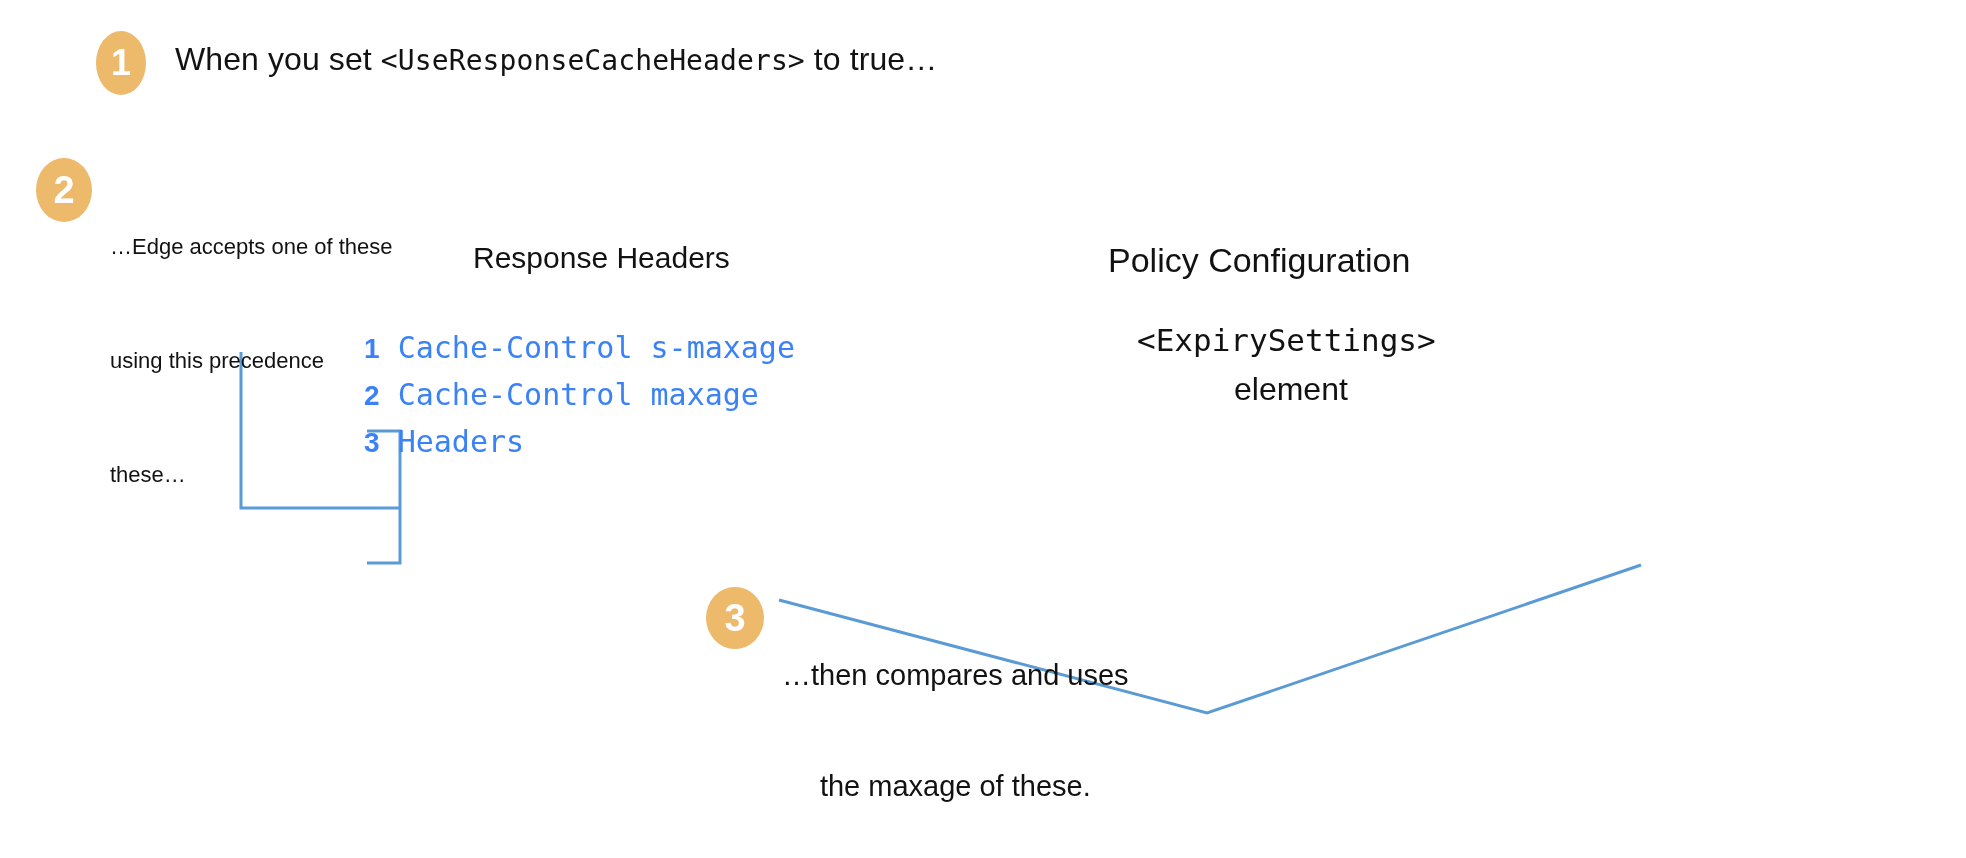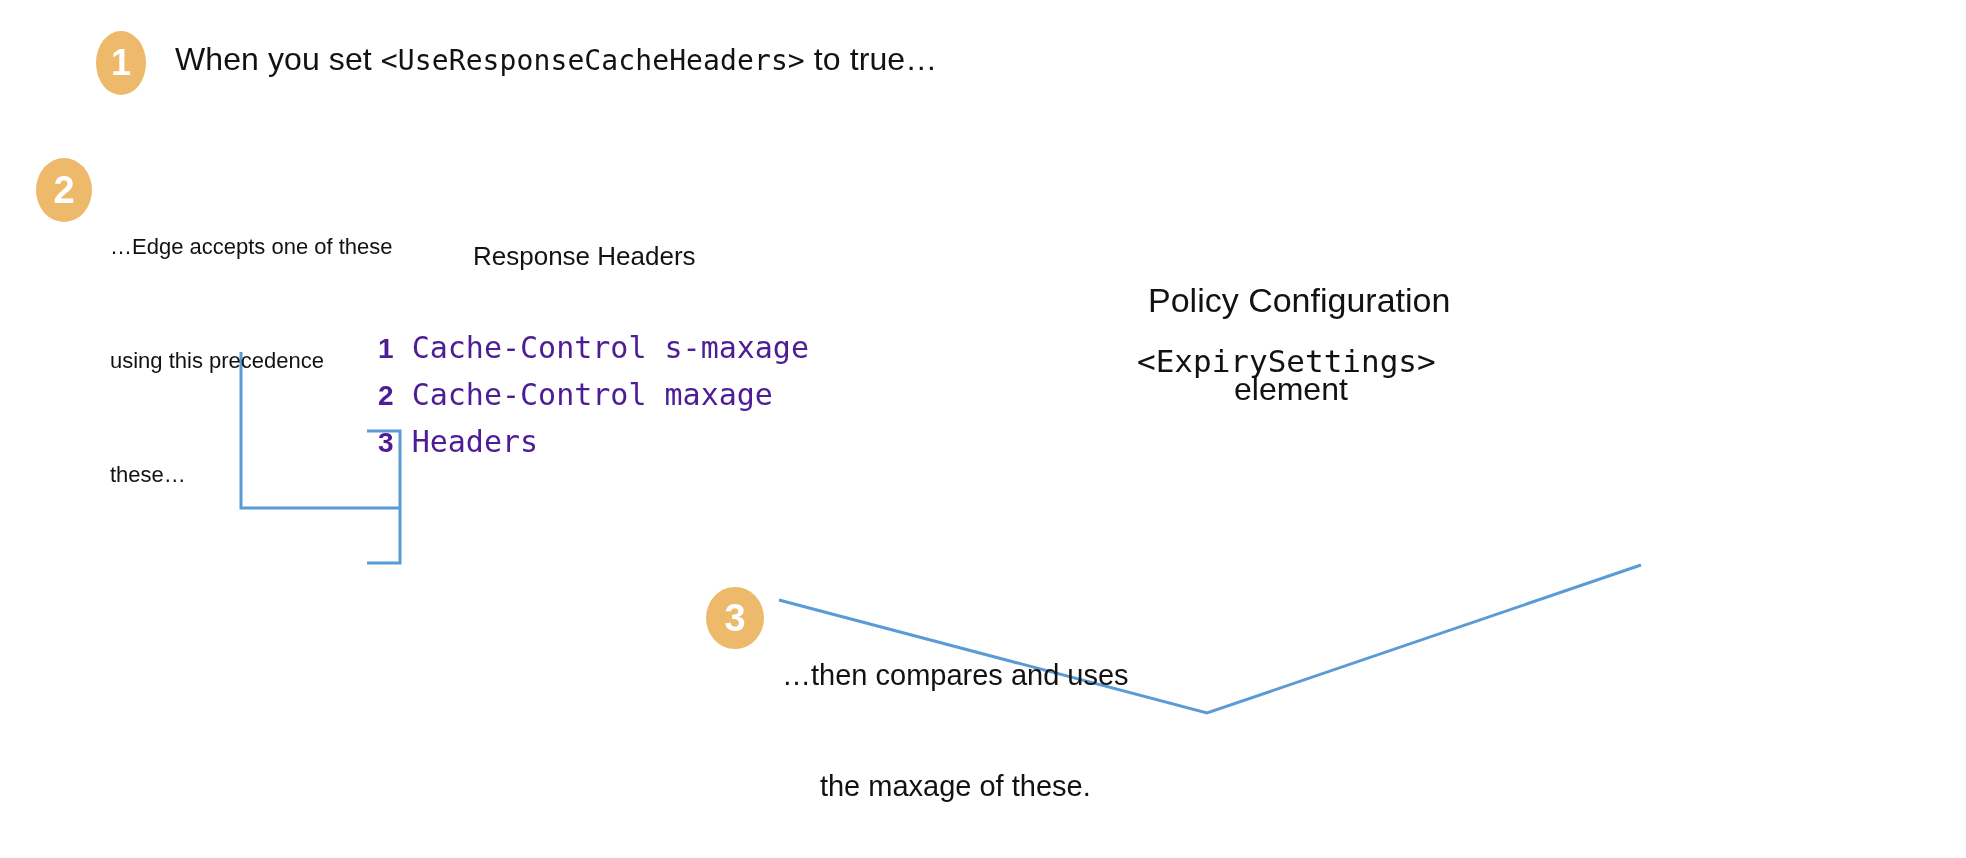--- a/index.html
+++ b/index.html
@@ -71,48 +71,46 @@
     font-size: 28px;
     margin-top: 40px;
   }
   #step2-text {
     left: 110px; top: 152px;
     font-size: 22px;
     line-height: 38px;
   }
   #col-left-title {
     left: 473px; top: 241px;
-    font-size: 26px;
+    font-size: 30px;
   }
   #col-right-title {
-    left: 1148px; top: 241px;
+    left: 1108px; top: 241px;
     font-size: 34px;
-    margin-top: 40px;
   }
   .list-row {
     position: absolute;
-    left: 378px;
+    left: 364px;
     font-family: "DejaVu Sans Mono", "Liberation Mono", monospace;
     font-size: 30px;
     white-space: pre;
-    color: #4c1d95;
+    color: #3b82f6;
   }
   #list-row-0 { top: 330px; }
   #list-row-1 { top: 377px; }
   #list-row-2 { top: 424px; }
   .list-num {
     font-family: "Liberation Sans", sans-serif;
     font-weight: bold;
     font-size: 28px;
   }
   #policy-code {
     left: 1137px; top: 322px;
     font-family: "DejaVu Sans Mono", "Liberation Mono", monospace;
     font-size: 31px;
-    margin-top: 21px;
   }
   #policy-sub {
     left: 1234px; top: 371px;
     font-size: 32px;
   }
   #step3-text {
     left: 782px; top: 583px;
     font-size: 29px;
     line-height: 37px;
     text-align: center;

